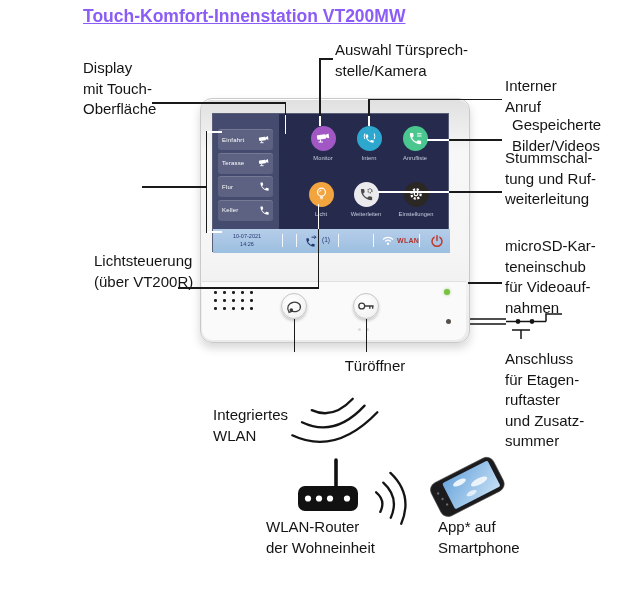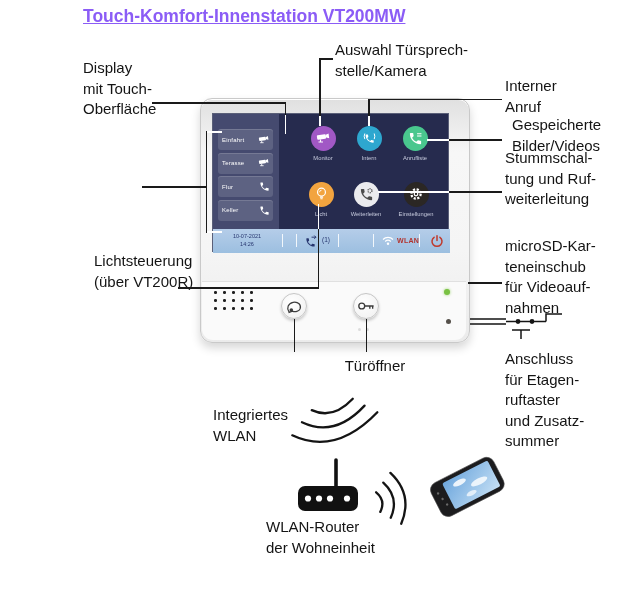--- a/index.html
+++ b/index.html
@@ -70,20 +70,22 @@
 summer</div>
   <div class="lbl" style="left:505px;top:236px;">microSD-Kar-
 teneinschub
 für Videoauf-
 nahmen</div>
   <div class="lbl center" style="left:333px;top:356px;width:84px;">Türöffner</div>
   <div class="lbl" style="left:213px;top:405px;">Integriertes
 WLAN</div>
   <div class="lbl" style="left:266px;top:517px;">WLAN-Router
 der Wohneinheit</div>
+  <div class="lbl" style="left:438px;top:517px;">App* auf
+Smartphone</div>
 
   <div class="device"></div>
   <div class="device-lower"></div>
 
   <div class="screen">
     <div class="sidebar">
       <div class="qbtn" style="top:15px;">
         <span>Einfahrt</span>
         <svg width="12" height="10" viewBox="0 0 15 13">
             <g transform="rotate(-8 7 5)">

